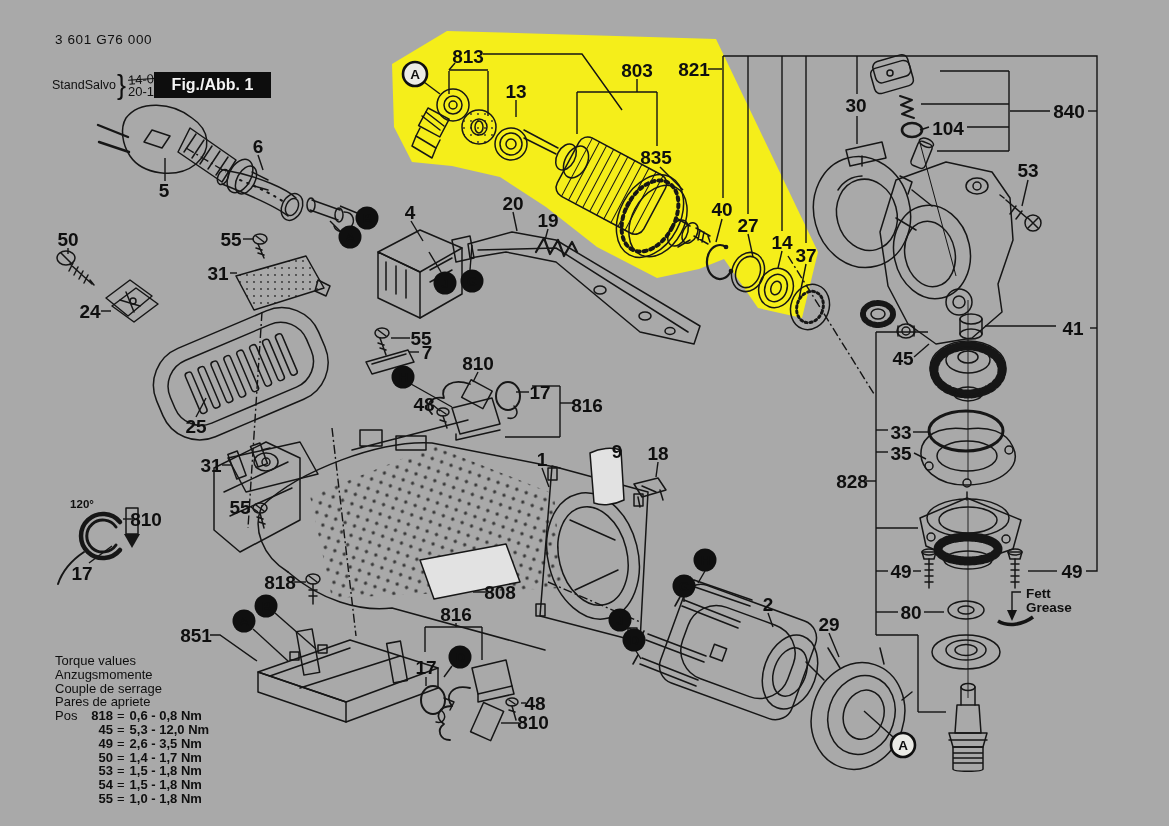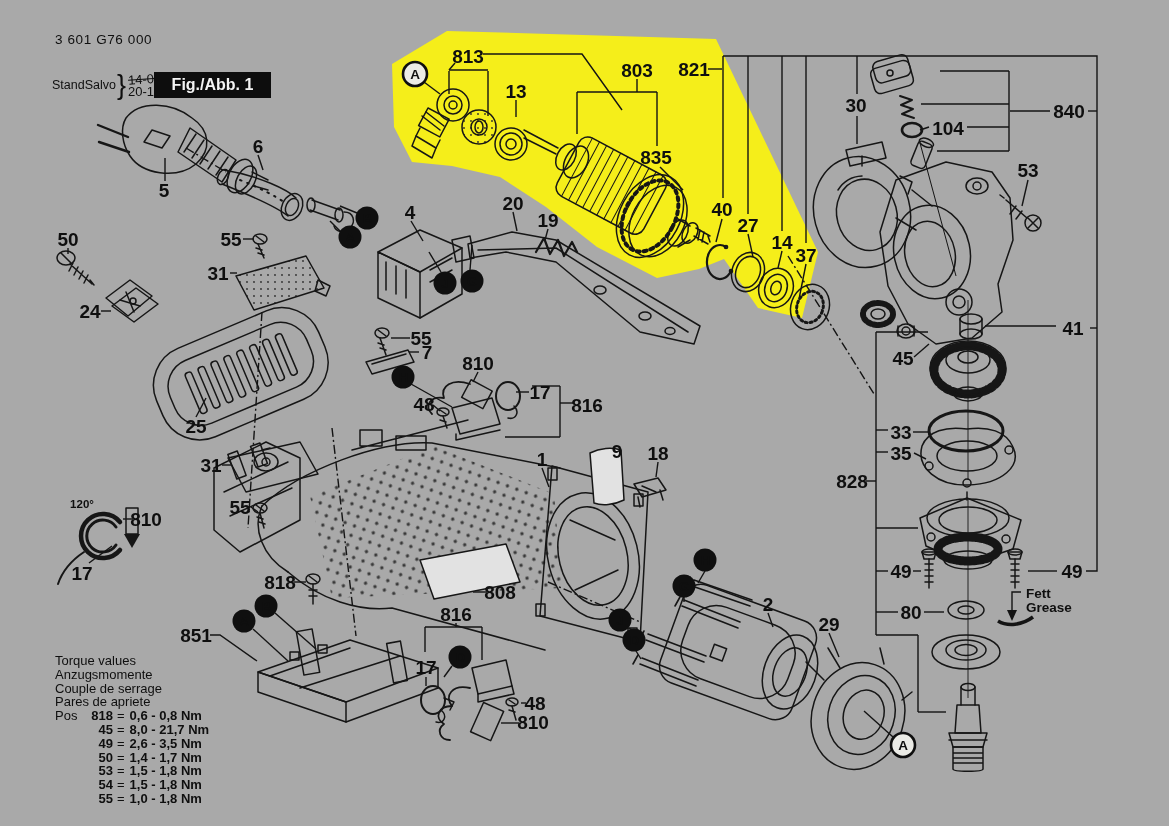--- a/index.html
+++ b/index.html
@@ -716,21 +716,21 @@
         <div class="trow">
           <span class="tpre">Pos</span>
           <span class="tpos">818</span>
           <span class="teq">=</span>
           <span class="tval">0,6 - 0,8 Nm</span>
         </div>
         <div class="trow">
           <span class="tpre"></span>
           <span class="tpos">45</span>
           <span class="teq">=</span>
-          <span class="tval">8,0 - 21,7 Nm</span>
+          <span class="tval">5,3 - 12,0 Nm</span>
         </div>
         <div class="trow">
           <span class="tpre"></span>
           <span class="tpos">49</span>
           <span class="teq">=</span>
           <span class="tval">2,6 - 3,5 Nm</span>
         </div>
         <div class="trow">
           <span class="tpre"></span>
           <span class="tpos">50</span>

